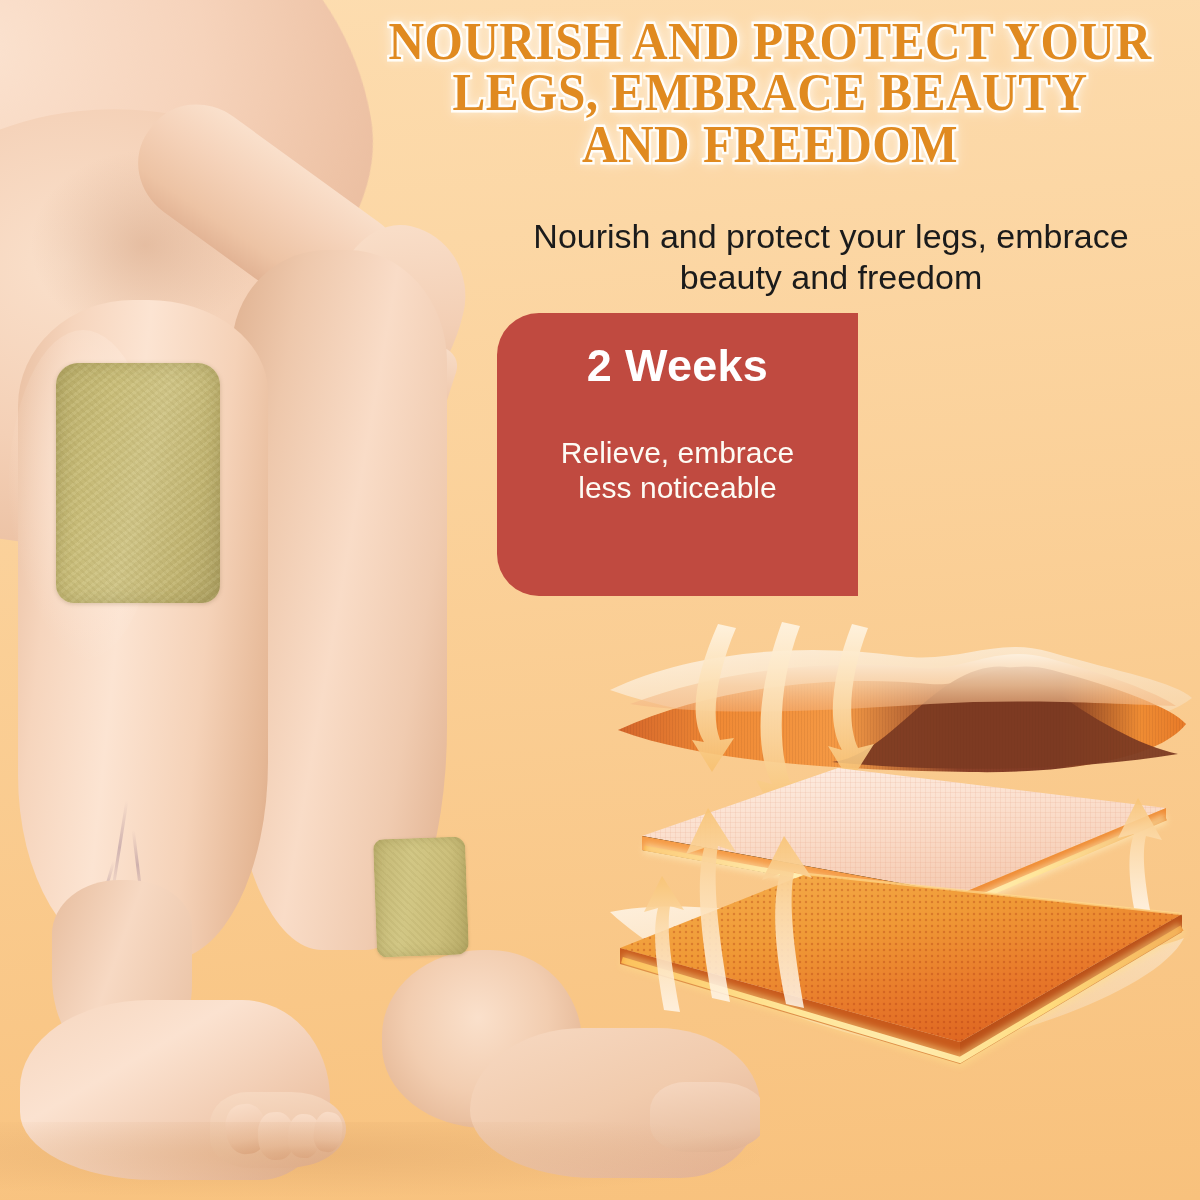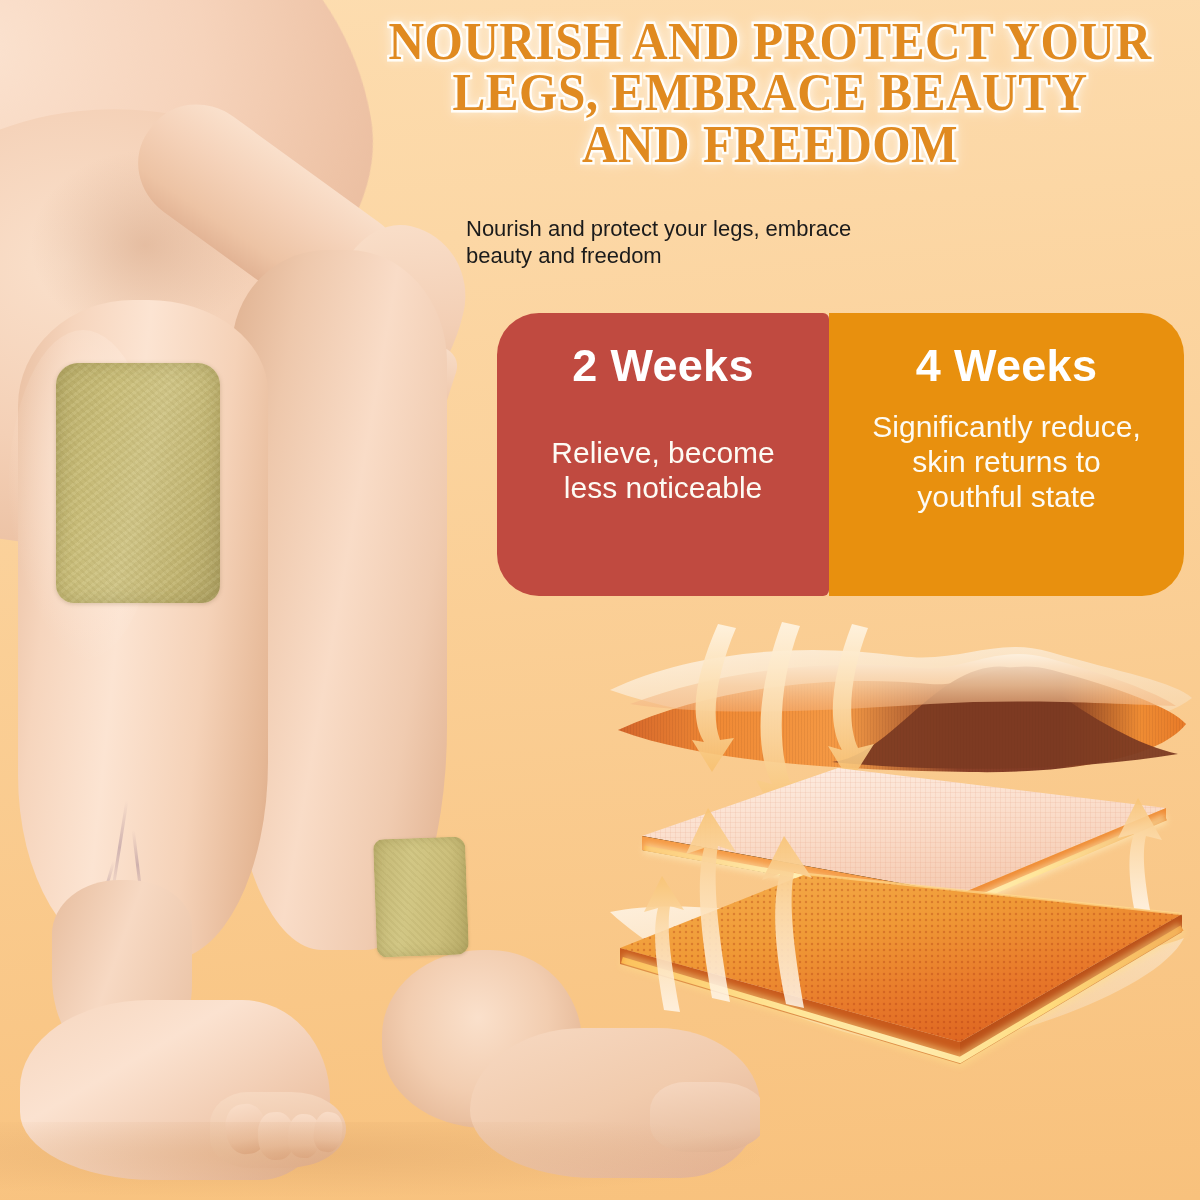--- a/index.html
+++ b/index.html
@@ -251,22 +251,22 @@
     transform-origin: center top;
     white-space: pre-line;
   }
 
   
   .subtitle {
     position: absolute;
     left: 466px;
     top: 216px;
     width: 730px;
-    text-align: left;
-    font-size: 22px;
+    text-align: center;
+    font-size: 34px;
     line-height: 1.22;
     color: #1b1b1b;
     white-space: pre-line;
   }
 
   
   .compare-card {
     position: absolute;
     left: 497px;
     top: 313px;
@@ -276,21 +276,21 @@
     overflow: hidden;
     display: flex;
   }
   .panel {
     box-sizing: border-box;
     padding: 26px 18px 22px;
     display: flex;
     flex-direction: column;
     align-items: center;
   }
-  .panel-left  { width: 361px; background: #c04a40; border-radius: 6px; }
+  .panel-left  { width: 361px; background: #c04a40; }
   .panel-right { width: 386px; background: #e8900e; }
 
   .panel-title {
     color: #ffffff;
     font-size: 45px;
     font-weight: bold;
     letter-spacing: 0.3px;
     line-height: 1;
   }
   .panel-left .panel-title  { margin-top: 4px; }
@@ -361,30 +361,24 @@
 LEGS, EMBRACE BEAUTY
 AND FREEDOM</div>
 
   <div class="subtitle">Nourish and protect your legs, embrace
 beauty and freedom</div>
 
   <div class="compare-card">
 
     <div class="panel panel-left" style="background: rgb(192, 74, 64);">
       <div class="panel-title">2 Weeks</div>
-      <div class="panel-body">Relieve, become
+      <div class="panel-body">Relieve, embrace
 less noticeable</div>
     </div>
 
-    <div class="panel panel-right" style="background: rgb(232, 144, 14);">
-      <div class="panel-title">4 Weeks</div>
-      <div class="panel-body">Significantly reduce,
-skin returns to
-youthful state</div>
-    </div>
 
   </div>
 
   <div class="diagram">
     <svg width="600" height="500" viewBox="0 0 600 500" xmlns="http://www.w3.org/2000/svg">
       <defs>
         <linearGradient id="skinGrad" x1="0" y1="0" x2="1" y2="0">
           <stop offset="0%" stop-color="#d4652a"></stop>
           <stop offset="18%" stop-color="#f08a35"></stop>
           <stop offset="40%" stop-color="#f59a45"></stop>

